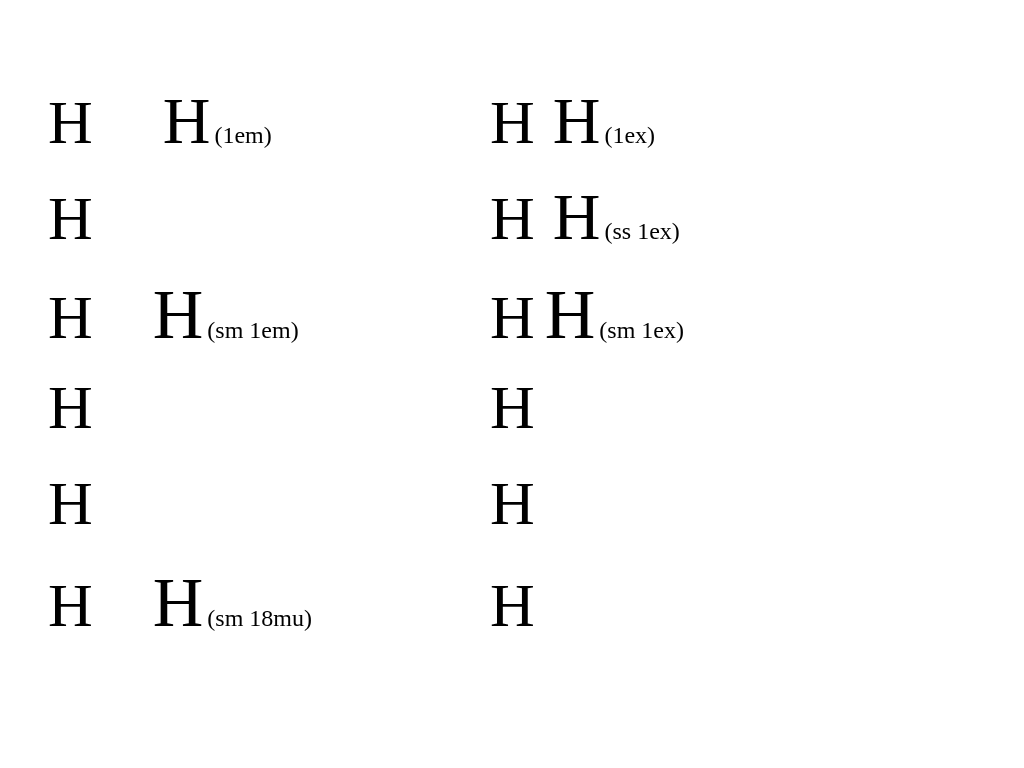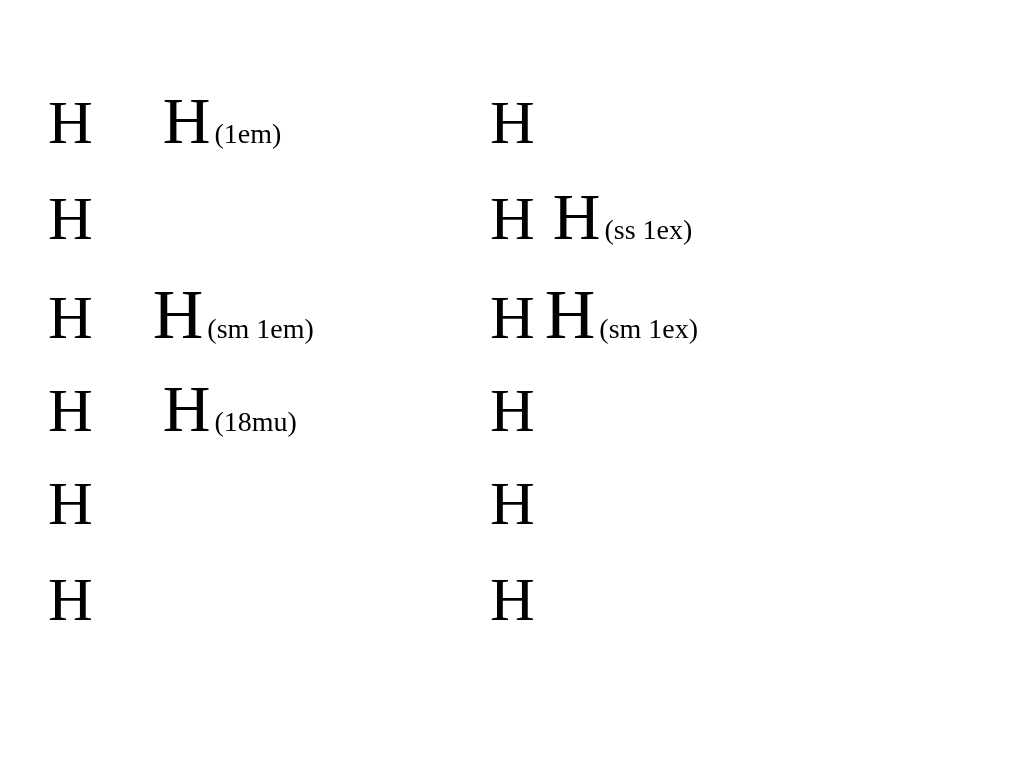--- a/index.html
+++ b/index.html
@@ -64,21 +64,21 @@
   
   .sample {
     display: inline-block;
     white-space: nowrap;
   }
   .sample .glyph {
     font-size: 62px;
     line-height: 1;
   }
   .sample .note {
-    font-size: 28px;
+    font-size: 24px;
     line-height: 1;
   }
 
   
   .s-em   .glyph { font-size: 66px; }
   .s-em2  .glyph { font-size: 66px; }
   .s-ss   .glyph { font-size: 66px; }
   .s-sm   .glyph { font-size: 70px; }
   .s-mu   .glyph { font-size: 66px; }
   .s-cm   .glyph { font-size: 70px; }
@@ -94,20 +94,24 @@
         <span class="ref">H</span>
         <span class="gap" style="width:70px"></span>
         <span class="sample s-em">
           <span class="glyph">H</span>
           <span class="note">(1em)</span>
         </span>
       </div>
       <div class="col-right">
         <span class="ref">H</span>
         <span class="gap" style="width:18px"></span>
+        <span class="sample s-em2">
+          <span class="glyph">H</span>
+          <span class="note">(1ex)</span>
+        </span>
       </div>
     </div>
 
     <div class="row">
       <div class="col-left">
         <span class="ref">H</span>
         <span class="gap" style="width:70px"></span>
       </div>
       <div class="col-right">
         <span class="ref">H</span>
@@ -135,24 +139,20 @@
           <span class="glyph">H</span>
           <span class="note">(sm 1ex)</span>
         </span>
       </div>
     </div>
 
     <div class="row">
       <div class="col-left">
         <span class="ref">H</span>
         <span class="gap" style="width:70px"></span>
-        <span class="sample s-mu">
-          <span class="glyph">H</span>
-          <span class="note">(18mu)</span>
-        </span>
       </div>
       <div class="col-right">
         <span class="ref">H</span>
         <span class="gap" style="width:200px"></span>
       </div>
     </div>
 
     <div class="row">
       <div class="col-left">
         <span class="ref">H</span>
@@ -161,20 +161,24 @@
       <div class="col-right">
         <span class="ref">H</span>
         <span class="gap" style="width:200px"></span>
       </div>
     </div>
 
     <div class="row">
       <div class="col-left">
         <span class="ref">H</span>
         <span class="gap" style="width:60px"></span>
+        <span class="sample s-cm">
+          <span class="glyph">H</span>
+          <span class="note">(sm 18mu)</span>
+        </span>
       </div>
       <div class="col-right">
         <span class="ref">H</span>
         <span class="gap" style="width:200px"></span>
       </div>
     </div>
 
   </div>
 </div>
 

